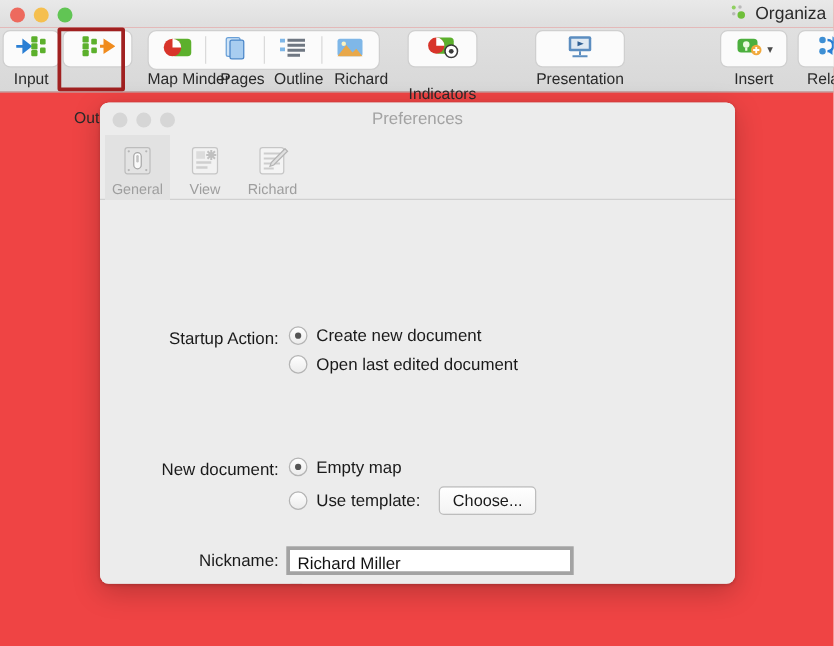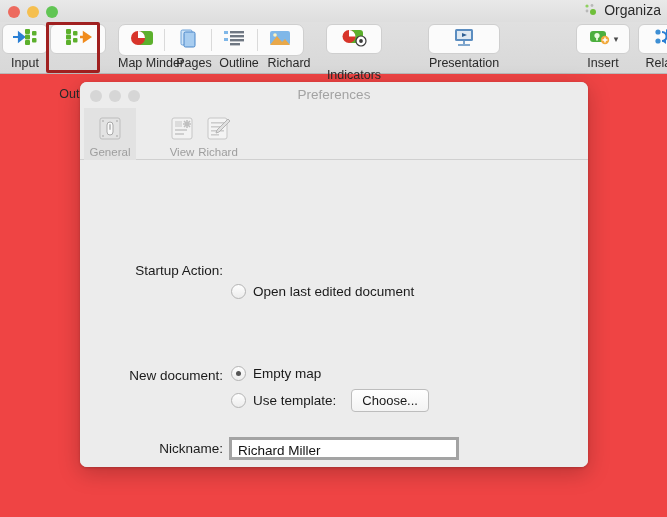--- a/index.html
+++ b/index.html
@@ -321,21 +321,21 @@
             <rect x="15" y="11" width="2" height="6" rx="1" fill="#c2c2c2"></rect>
             <circle cx="9" cy="8" r="0.9" fill="#b5b5b5"></circle>
             <circle cx="23" cy="8" r="0.9" fill="#b5b5b5"></circle>
             <circle cx="9" cy="23" r="0.9" fill="#b5b5b5"></circle>
             <circle cx="23" cy="23" r="0.9" fill="#b5b5b5"></circle>
           </svg>
         </span>
         <span class="plabel">General</span>
       </div>
 
-      <div class="ptab" style="left:76px;">
+      <div class="ptab" style="left:58px;">
         <span class="picon">
           <svg width="32" height="32" viewBox="0 0 32 32">
             <rect x="6" y="5" width="20" height="21" rx="2" fill="#f2f2f2" stroke="#c6c6c6"></rect>
             <rect x="9" y="8" width="7" height="6" fill="#dcdcdc"></rect>
             <rect x="9" y="16" width="12" height="2" fill="#cfcfcf"></rect>
             <rect x="9" y="20" width="9" height="2" fill="#cfcfcf"></rect>
             <path d="M21 7 L21 15 M17 11 L25 11 M18 8 L24 14 M24 8 L18 14" stroke="#c0c0c0" stroke-width="1.6"></path>
           </svg>
         </span>
         <span class="plabel">View</span>
@@ -352,20 +352,24 @@
             <path d="M26 6 L28 8 L17 19 L14 20 L15 17 Z" fill="#e0e0e0" stroke="#b4b4b4"></path>
           </svg>
         </span>
         <span class="plabel">Richard</span>
       </div>
     </div>
 
     <div class="prefs-body">
 
       <div class="row-label" style="left:20px; top:103px; width:123px;">Startup Action:</div>
+      <div class="ctl-row" style="left:151px; top:101px;">
+        <span class="radio on"></span>
+        <span class="ctl-text">Create new document</span>
+      </div>
       <div class="ctl-row" style="left:151px; top:124px;">
         <span class="radio"></span>
         <span class="ctl-text">Open last edited document</span>
       </div>
 
       <div class="row-label" style="left:20px; top:208px; width:123px;">New document:</div>
       <div class="ctl-row" style="left:151px; top:206px;text-align:center;">
         <span class="radio on"></span>
         <span class="ctl-text">Empty map</span>
       </div>

